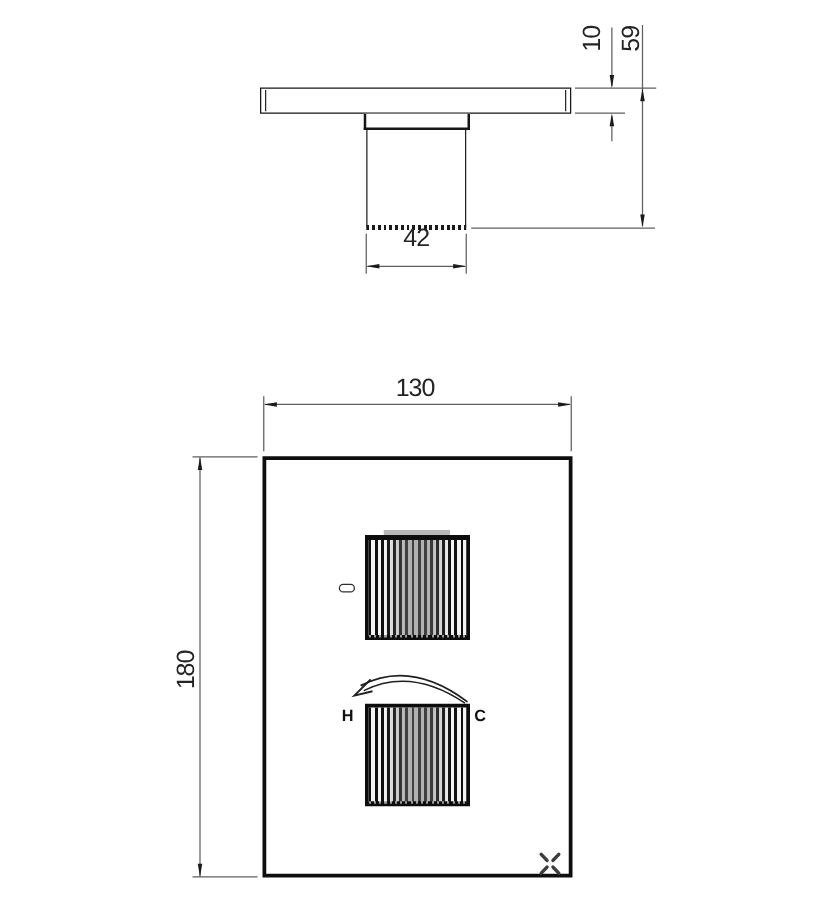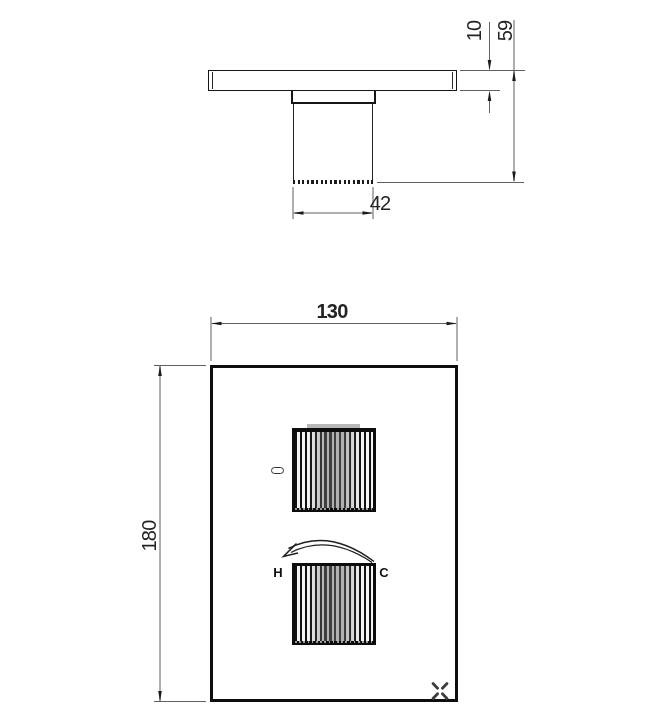--- a/index.html
+++ b/index.html
@@ -114,20 +114,20 @@
     <g stroke="#3d3d3d" stroke-width="2.8" stroke-linecap="round">
       <line x1="433" y1="683.5" x2="437.6" y2="688.3"></line>
       <line x1="447" y1="683.5" x2="442.4" y2="688.3"></line>
       <line x1="433" y1="698.5" x2="437.6" y2="693.7"></line>
       <line x1="447" y1="698.5" x2="442.4" y2="693.7"></line>
     </g>
   </svg>
 
   <div class="dim-label vert" style="left:474px;top:31px;">10</div>
   <div class="dim-label vert" style="left:505px;top:31px;">59</div>
-  <div class="dim-label" style="left:333px;top:203px;margin-left:47px;">42</div>
-  <div class="dim-label" style="left:332px;top:311px;font-weight:bold;">130</div>
+  <div class="dim-label" style="left:333px;top:191px;">42</div>
+  <div class="dim-label" style="left:332px;top:311px;">130</div>
   <div class="dim-label vert" style="left:149px;top:536px;">180</div>
 
   <div class="hc-label" style="left:278px;top:572px;">H</div>
   <div class="hc-label" style="left:384px;top:572px;">C</div>
 
 </div>
 
 </body></html>

